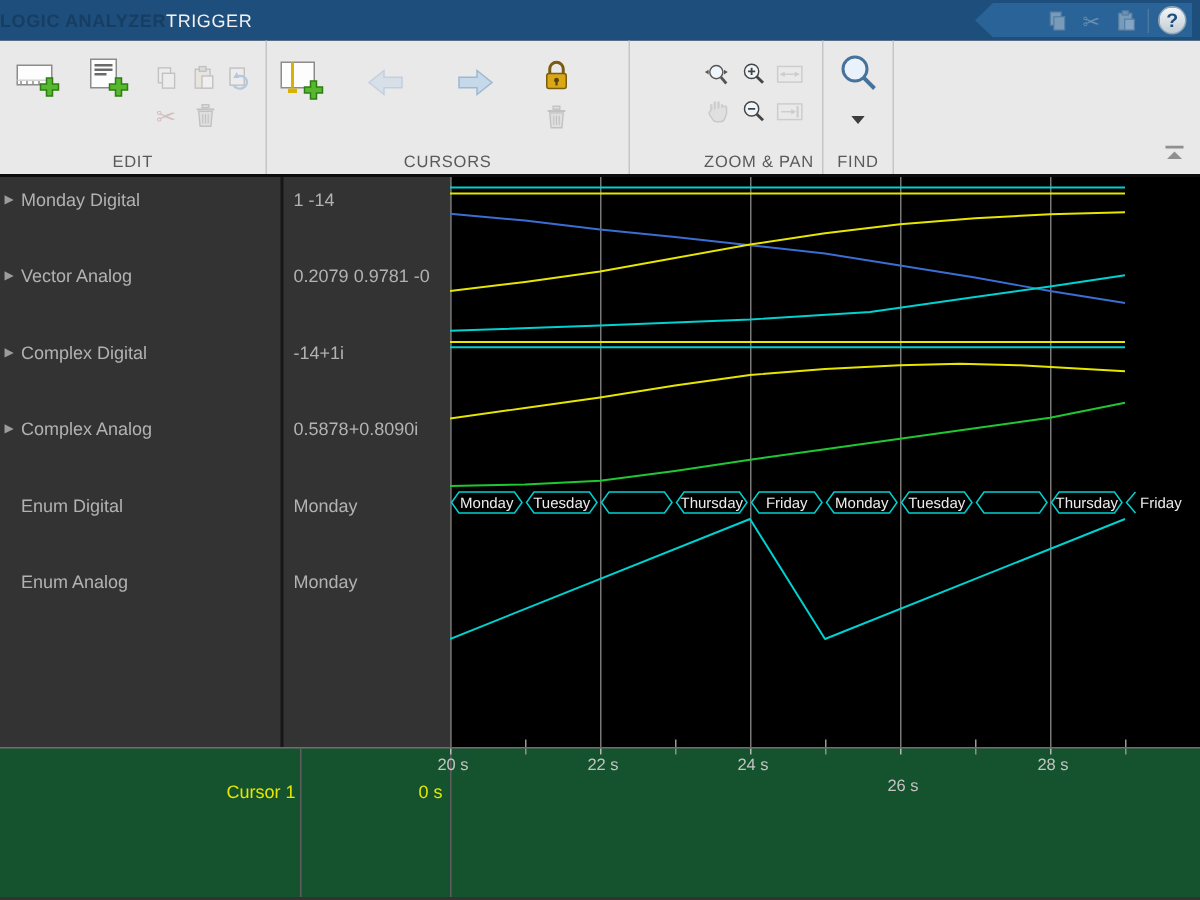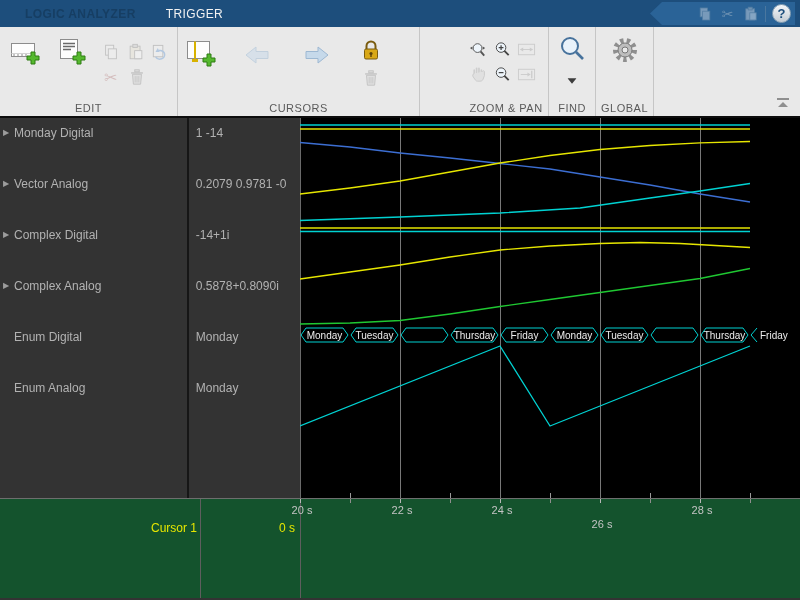--- a/index.html
+++ b/index.html
@@ -3,22 +3,22 @@
 <meta charset="utf-8">
 <style>
   * { margin:0; padding:0; box-sizing:border-box; }
   html,body { width:800px; height:600px; overflow:hidden; background:#333; }
   body { font-family:"Liberation Sans", sans-serif; }
   #app { position:relative; width:800px; height:600px; }
 
   
   #titlebar { position:relative; height:27px; background:#1d4e7c; display:flex; align-items:center; }
   .tab { font-size:12px; letter-spacing:.4px; }
-  #tab-inactive { margin-left:25px; color:#163e63; font-weight:bold; }
-  #tab-active   { margin-left:30px; color:#f2f2f2; }
+  #tab-inactive { color:#163e63; font-weight:bold; }
+  #tab-active   { color:#f2f2f2; }
   #qat { position:absolute; right:5px; top:2px; height:23px; width:145px;
          background:#2a6397; clip-path:polygon(12px 0,100% 0,100% 100%,12px 100%,0 50%);
          display:flex; align-items:center; justify-content:flex-end; padding-right:4px; gap:6px; }
   .qat-icon { width:17px; height:17px; opacity:.55; display:flex; align-items:center; justify-content:center; }
   .qat-sep { width:1px; height:16px; background:#4a779f; }
   #help-btn { width:19px; height:19px; border-radius:50%; background:linear-gradient(#f4f6f8,#c3ccd4);
               color:#1d4e7c; font-size:13px; font-weight:bold; display:flex; align-items:center;
               justify-content:center; border:1px solid #8fa6b8; }
   .scissors { font-size:14px; color:#9fb4c6; }
 
@@ -231,30 +231,20 @@
           </svg>
       </span>
       <span id="find-caret">
         <svg width="9" height="6" viewBox="0 0 10 6">
             <polygon points="0,0 10,0 5,6" fill="#3d3d3d"></polygon>
           </svg>
       </span>
       <div class="section-label">FIND</div>
     </div>
 
-    <div class="section" id="sec-global">
-      <span class="ticon" style="left:15px; top:9px;">
-        <svg width="28" height="28" viewBox="0 0 28 28">
-            <circle cx="14" cy="14" r="9.5" fill="none" stroke="#8f8f8f" stroke-width="5" stroke-dasharray="3.4 3.2"></circle>
-            <circle cx="14" cy="14" r="7" fill="#bdbdbd" stroke="#777"></circle>
-            <circle cx="14" cy="14" r="3" fill="#e9e9e9" stroke="#777"></circle>
-          </svg>
-      </span>
-      <div class="section-label">GLOBAL</div>
-    </div>
 
     <div class="section" id="sec-rest">
       <span id="collapse-btn">
         <svg width="14" height="10" viewBox="0 0 14 10">
             <rect x="1" y="0" width="12" height="2" fill="#8f8f8f"></rect>
             <polygon points="7,4 12,9 2,9" fill="#8f8f8f"></polygon>
           </svg>
       </span>
     </div>
   </div>

